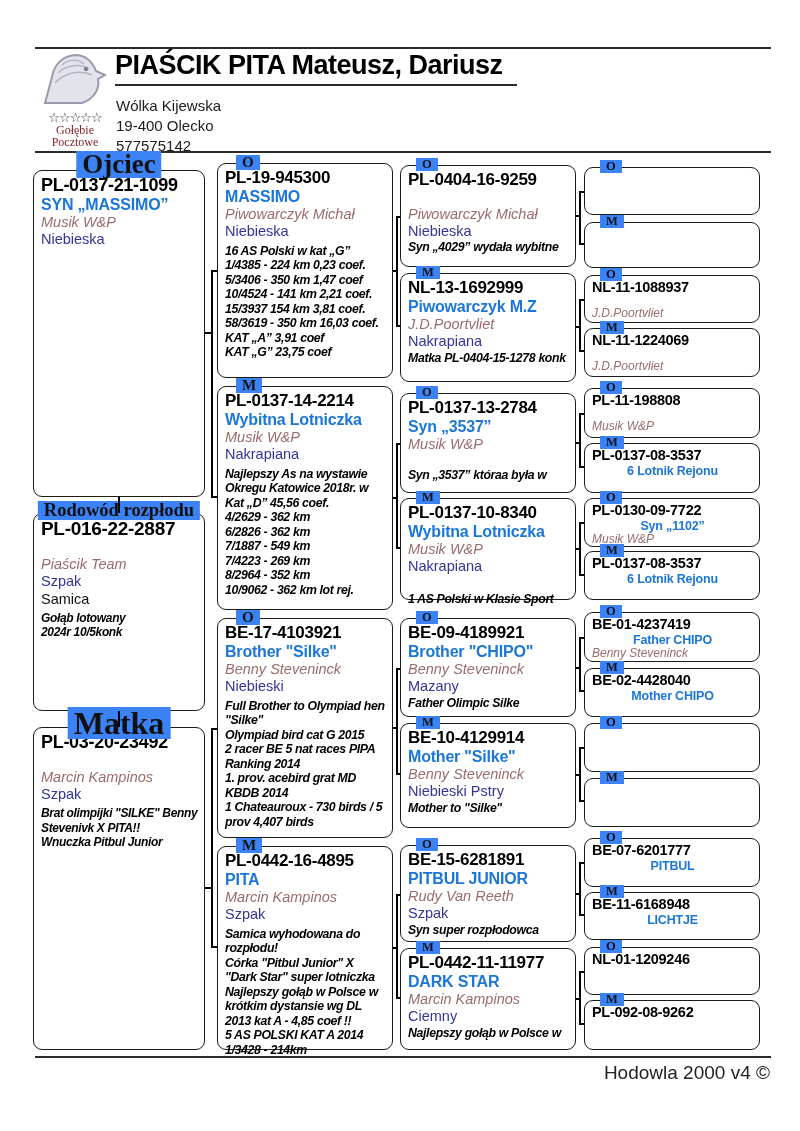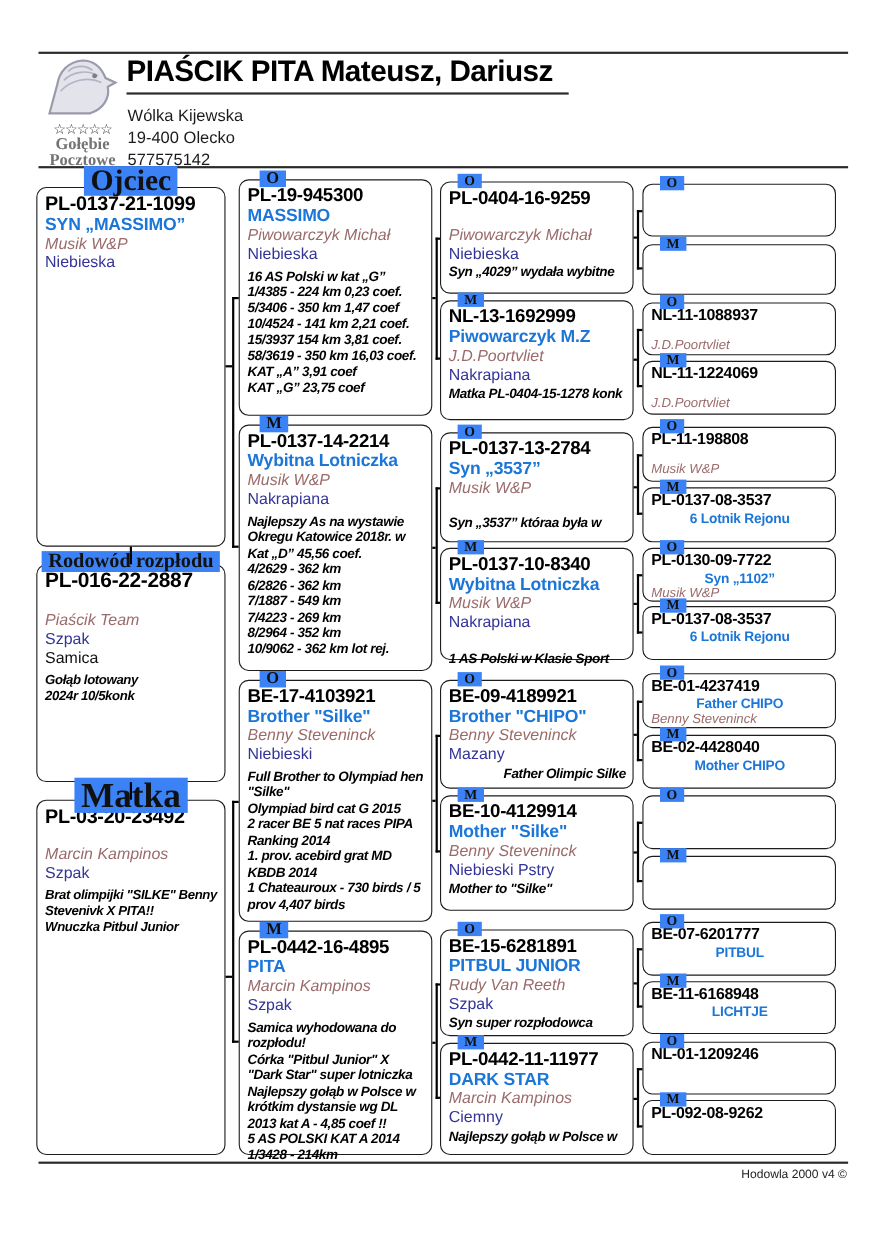--- a/index.html
+++ b/index.html
@@ -2,24 +2,24 @@
 <html><head>
 <meta charset="utf-8">
 <style>
   html,body{margin:0;padding:0;background:#fff;}
   body{width:800px;height:1131px;position:relative;font-family:"Liberation Sans",sans-serif;color:#000;overflow:hidden;}
   .rule{position:absolute;background:#2b2b2b;height:2px;}
   
   .logo{position:absolute;left:36px;top:53px;width:78px;text-align:center;}
   .logo svg{display:block;margin:0 auto;}
   .logo .stars{font-size:13px;letter-spacing:-1px;color:#2e2e2e;line-height:1;}
-  .logo .lg{font-family:"Liberation Serif",serif;font-weight:bold;font-size:15px;color:#737373;line-height:1.0;}
+  .logo .lg{font-family:"Liberation Serif",serif;font-weight:normal;font-size:12px;color:#7f1d1d;line-height:1.0;}
   .title{position:absolute;left:115px;top:50px;font-size:27px;font-weight:bold;letter-spacing:-0.5px;border-bottom:2.5px solid #2b2b2b;padding:0 14px 3px 0;white-space:nowrap;}
   .addr{position:absolute;left:116px;top:96px;font-size:15px;line-height:1.33;color:#1c1c1c;}
-  .footer-text{position:absolute;right:30px;top:1062px;font-size:11px;color:#222;}
+  .footer-text{position:absolute;right:30px;top:1062px;font-size:19px;color:#222;}
   
   .box{position:absolute;border:1.6px solid #1c1c1c;border-radius:9px;background:#fff;padding:4px 6px 2px 7px;box-sizing:border-box;}
   .c1{left:33px;width:172px;}
   .c2{left:217px;width:176px;}
   .c3{left:400px;width:176px;}
   .c4{left:584px;width:176px;}
   .tag{position:absolute;background:#3b82f6;padding:0 6px;font-family:"Liberation Serif",serif;font-weight:bold;color:#111;line-height:1;}
   .g2 .tag{top:-9px;left:18px;font-size:15px;}
   .g3 .tag,.g4 .tag{top:-8px;left:15px;font-size:12.5px;}
   .tag-father{top:-20px;left:50%;transform:translateX(-50%);font-size:27px;}
@@ -194,21 +194,21 @@
   <div class="breeder">Musik W&amp;P</div>
   <div class="pcolor">Nakrapiana</div>
   <div class="note" style="margin-top:16px;">1 AS Polski w Klasie Sport</div>
 </div>
 <div class="box c3 g3" style="top:618px;height:99px;">
   <span class="tag">O</span>
   <div class="ring">BE-09-4189921</div>
   <div class="pname">Brother "CHIPO"</div>
   <div class="breeder">Benny Steveninck</div>
   <div class="pcolor">Mazany</div>
-  <div class="note" style="margin-top:0;text-align:right;">Father Olimpic Silke</div>
+  <div class="note" style="margin-top:0;">Father Olimpic Silke</div>
 </div>
 <div class="box c3 g3" style="top:723px;height:105px;">
   <span class="tag">M</span>
   <div class="ring">BE-10-4129914</div>
   <div class="pname">Mother "Silke"</div>
   <div class="breeder">Benny Steveninck</div>
   <div class="pcolor">Niebieski Pstry</div>
   <div class="note" style="margin-top:0;">Mother to "Silke"</div>
 </div>
 <div class="box c3 g3" style="top:845px;height:97px;">

